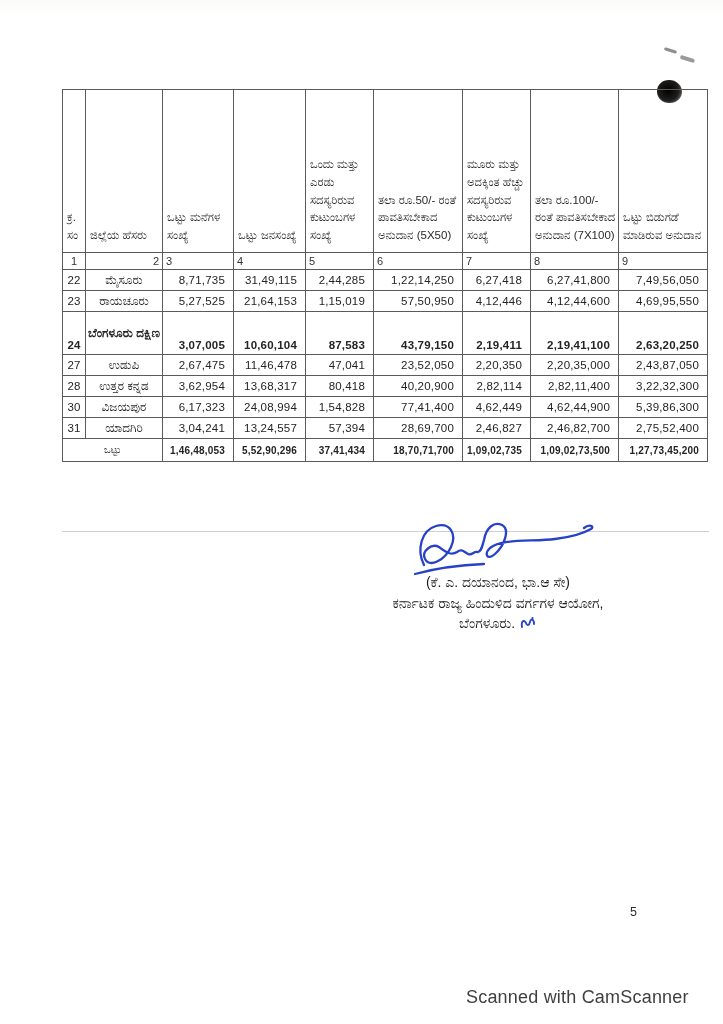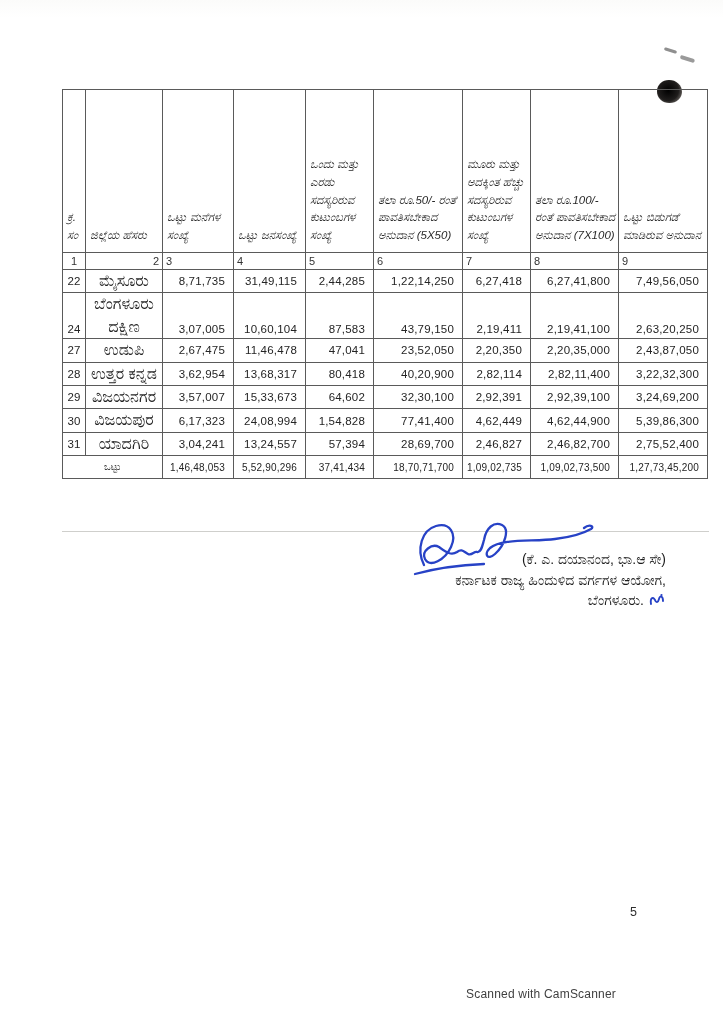--- a/index.html
+++ b/index.html
@@ -19,62 +19,61 @@
   }
   .grant-table td, .grant-table th {
     border:1px solid #5a5a5a;
     font-weight:normal;
     overflow:hidden;
   }
   tr.hdr th {
     height:163px; vertical-align:bottom; text-align:left;
     padding:3px 2px 7px 4px; font-size:11.5px; line-height:1.55;
     color:#2a2a2a;
-    font-style:italic;
   }
   tr.numrow td { height:17px; font-size:11px; padding:0 3px; text-align:left; color:#333; }
   tr.numrow td.n1 { text-align:center; }
   tr.numrow td.n2 { text-align:right; }
   tbody td { height:21px; font-size:11.5px; }
   td.sl { text-align:center; }
-  td.dist { text-align:center; font-size:16px; padding:0 2px; line-height:1.4; }
+  td.dist { text-align:center; font-size:12px; padding:0 2px; line-height:1.4; }
   td.num { text-align:right; padding-right:8px; letter-spacing:.2px; }
-  tr.tall td { height:43px; }
+  tr.tall td { height:43px;font-weight:bold; }
   tr.tall td.sl, tr.tall td.num { vertical-align:bottom; padding-bottom:3px;margin-left:33px; }
   tr.totrow td { height:23px; font-size:10px; }
-  tr.totrow td.num { font-weight:normal; }
+  tr.totrow td.num { font-weight:bold; }
   td.tot-label { text-align:center; font-size:12px; }
   .table-shadow {
     position:absolute; left:62px; top:531px; width:647px; height:0;
     border-top:1px solid #cfcfcc;
   }
 
   
   .dash { position:absolute; background:#8f8f8f; border-radius:2px; transform:rotate(17deg); }
   .dash.d1 { left:664px; top:49px; width:13px; height:3px; }
   .dash.d2 { left:680px; top:57px; width:15px; height:3.5px; background:#9a9a9a; }
   .ink-blob {
     position:absolute; left:657px; top:80px; width:25px; height:23px;
     border-radius:48% 52% 50% 50%;
     background:radial-gradient(circle at 45% 45%, #000 0%, #1f1d1c 55%, #6f6a66 82%, #c9c5c1 100%);
   }
 
   
   .signature-svg { position:absolute; left:412px; top:519px; }
   .sig-block {
-    position:absolute; left:330px; top:549px; width:336px;
-    text-align:right; font-size:14px; line-height:20.5px; color:#1d1d1d;
+    position:absolute; left:330px; top:572px; width:336px;
+    text-align:center; font-size:14px; line-height:20.5px; color:#1d1d1d;
   }
   .sig-block .line { white-space:nowrap; }
   .blue-initial { vertical-align:-2px; margin-left:5px; }
 
   
   .page-number { position:absolute; left:630px; top:905px; font-size:12.5px; color:#2e2e2e; }
   .watermark {
-    position:absolute; left:466px; top:987px; font-size:12px; color:#3f3f3f;
+    position:absolute; left:466px; top:987px; font-size:18px; color:#3f3f3f;
     letter-spacing:.2px;
   }
 </style>
 </head>
 <body>
 
 <div class="page">
 
   <div class="dash d1"></div>
   <div class="dash d2"></div>
@@ -121,20 +120,31 @@
         <td class="sl">22</td>
         <td class="dist">ಮೈಸೂರು</td>
         <td class="num">8,71,735</td>
         <td class="num">31,49,115</td>
         <td class="num">2,44,285</td>
         <td class="num">1,22,14,250</td>
         <td class="num">6,27,418</td>
         <td class="num">6,27,41,800</td>
         <td class="num">7,49,56,050</td>
       </tr>
+      <tr>
+        <td class="sl">23</td>
+        <td class="dist">ರಾಯಚೂರು</td>
+        <td class="num">5,27,525</td>
+        <td class="num">21,64,153</td>
+        <td class="num">1,15,019</td>
+        <td class="num">57,50,950</td>
+        <td class="num">4,12,446</td>
+        <td class="num">4,12,44,600</td>
+        <td class="num">4,69,95,550</td>
+      </tr>
       <tr class="tall">
         <td class="sl">24</td>
         <td class="dist">ಬೆಂಗಳೂರು ದಕ್ಷಿಣ</td>
         <td class="num">3,07,005</td>
         <td class="num">10,60,104</td>
         <td class="num">87,583</td>
         <td class="num">43,79,150</td>
         <td class="num">2,19,411</td>
         <td class="num">2,19,41,100</td>
         <td class="num">2,63,20,250</td>
@@ -155,31 +165,20 @@
         <td class="dist">ಉತ್ತರ ಕನ್ನಡ</td>
         <td class="num">3,62,954</td>
         <td class="num">13,68,317</td>
         <td class="num">80,418</td>
         <td class="num">40,20,900</td>
         <td class="num">2,82,114</td>
         <td class="num">2,82,11,400</td>
         <td class="num">3,22,32,300</td>
       </tr>
       <tr>
-        <td class="sl">29</td>
-        <td class="dist">ವಿಜಯನಗರ</td>
-        <td class="num">3,57,007</td>
-        <td class="num">15,33,673</td>
-        <td class="num">64,602</td>
-        <td class="num">32,30,100</td>
-        <td class="num">2,92,391</td>
-        <td class="num">2,92,39,100</td>
-        <td class="num">3,24,69,200</td>
-      </tr>
-      <tr>
         <td class="sl">30</td>
         <td class="dist">ವಿಜಯಪುರ</td>
         <td class="num">6,17,323</td>
         <td class="num">24,08,994</td>
         <td class="num">1,54,828</td>
         <td class="num">77,41,400</td>
         <td class="num">4,62,449</td>
         <td class="num">4,62,44,900</td>
         <td class="num">5,39,86,300</td>
       </tr>

